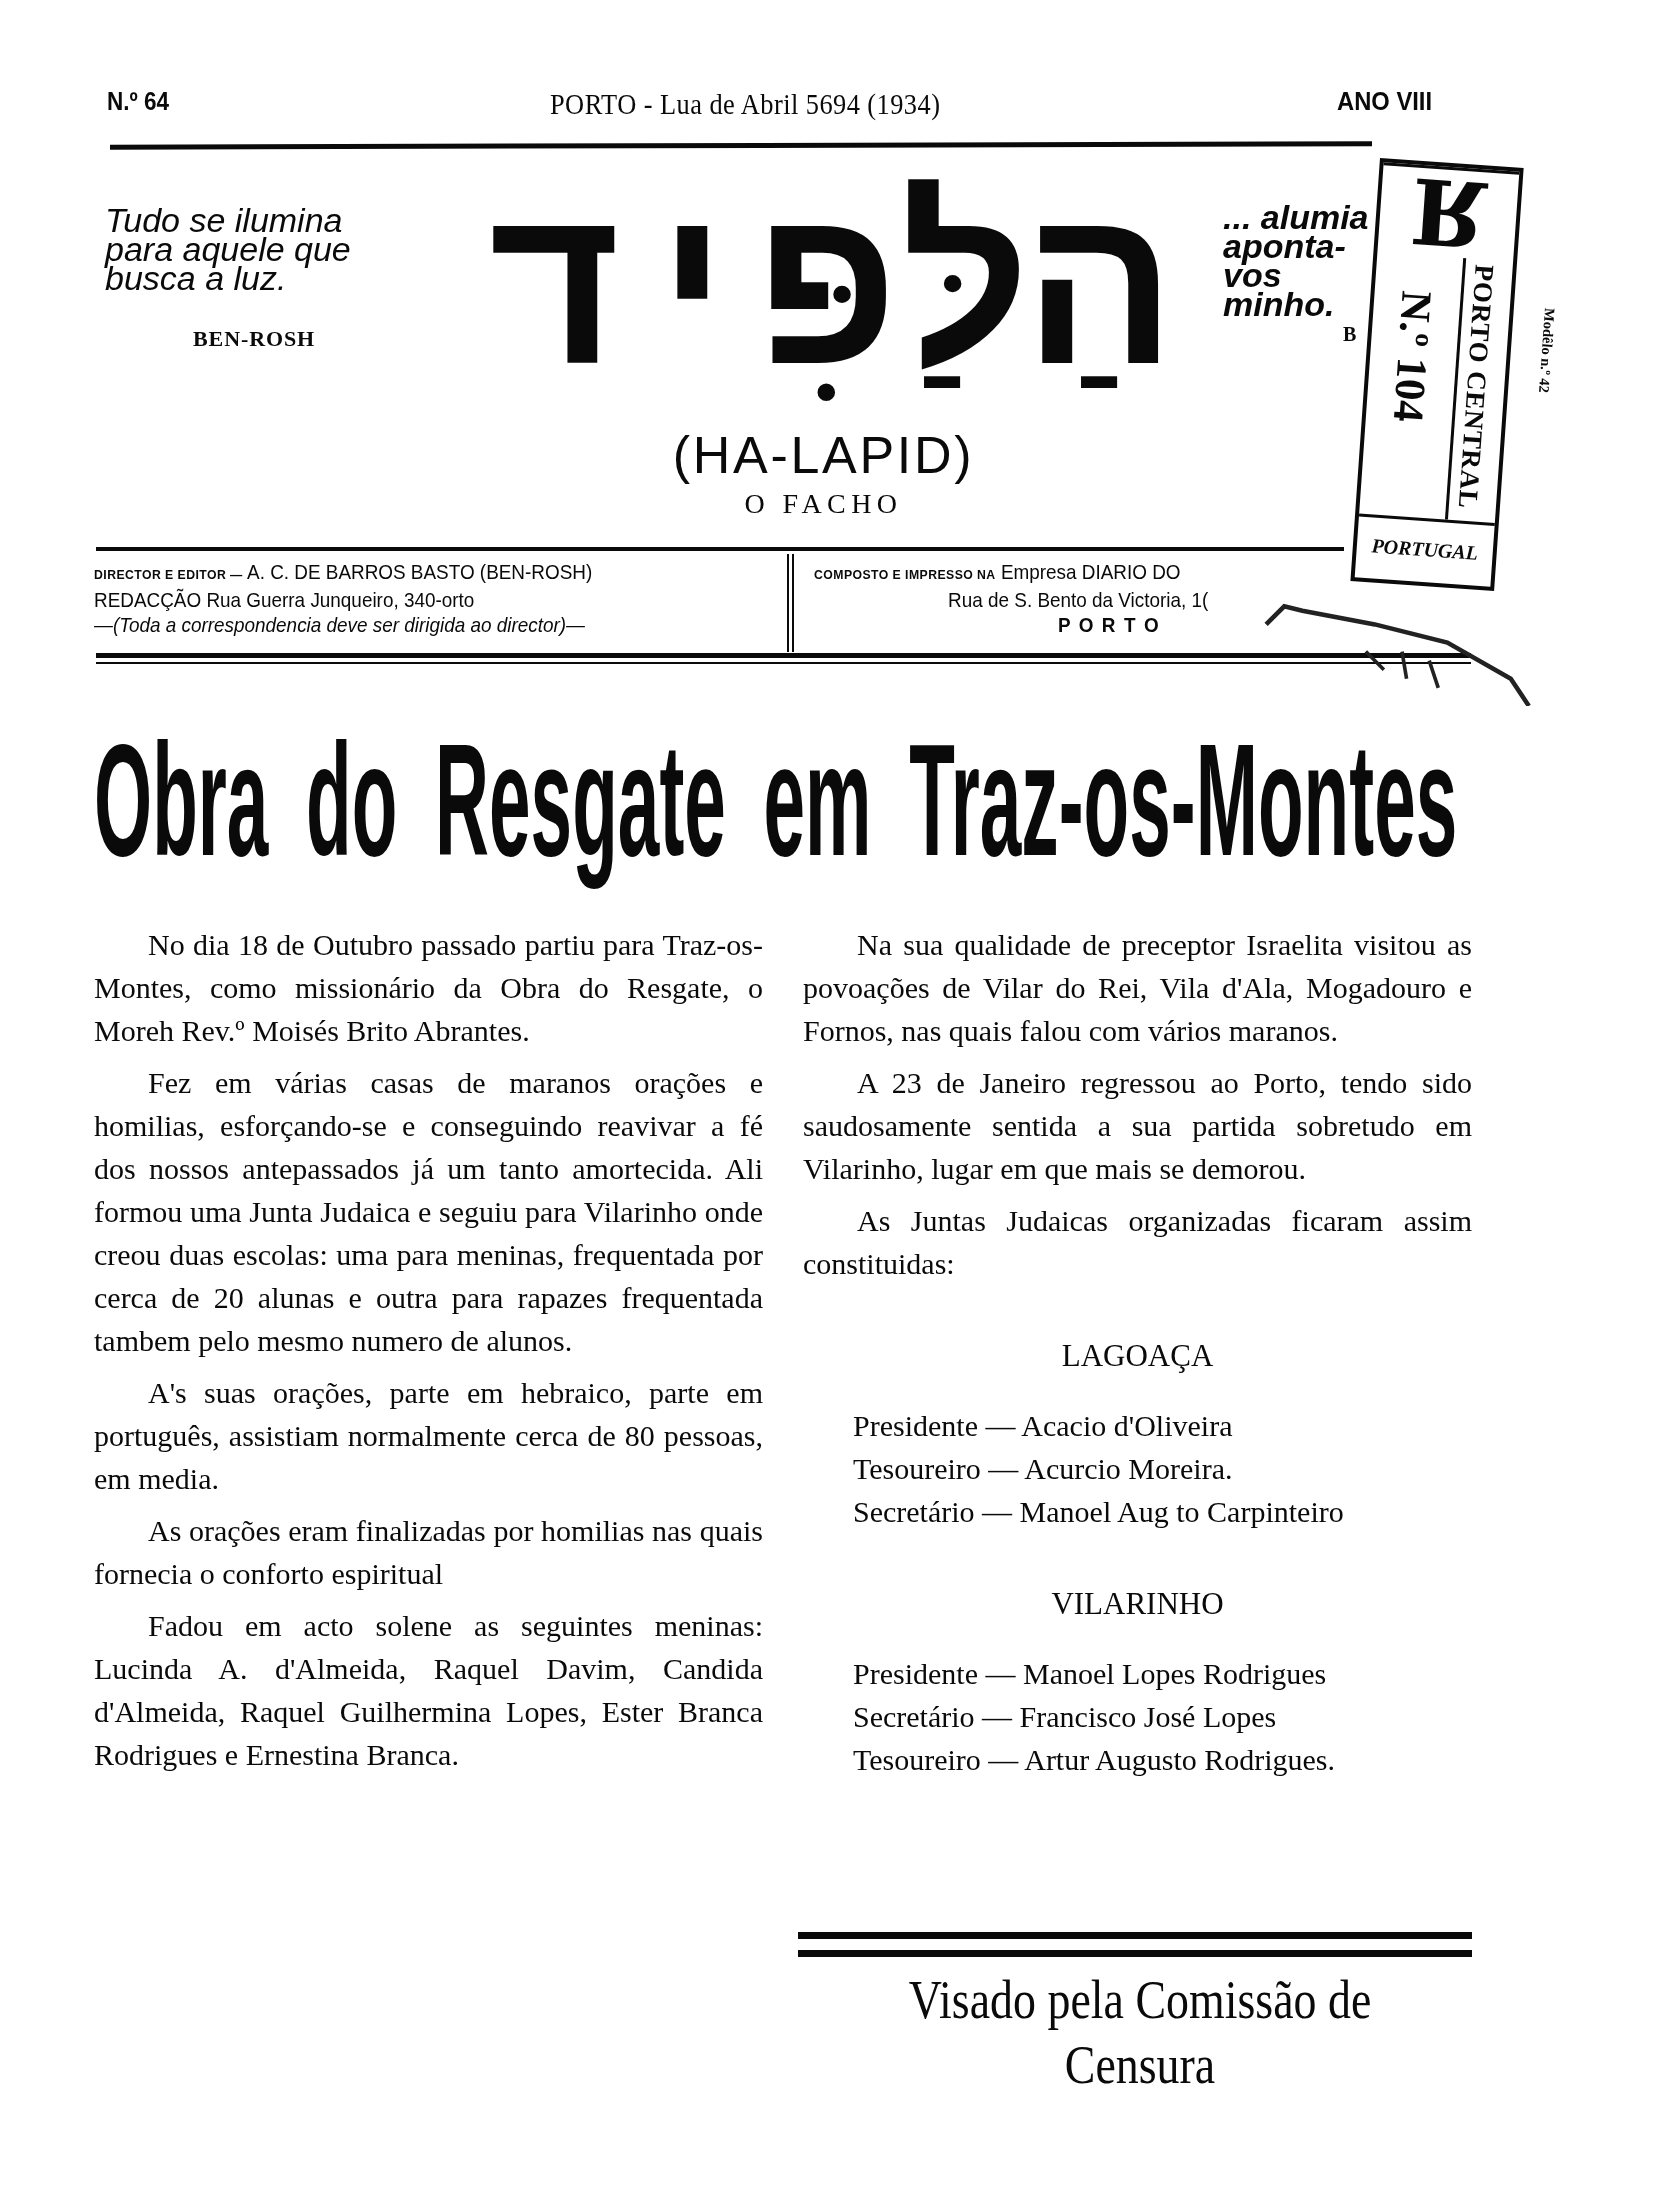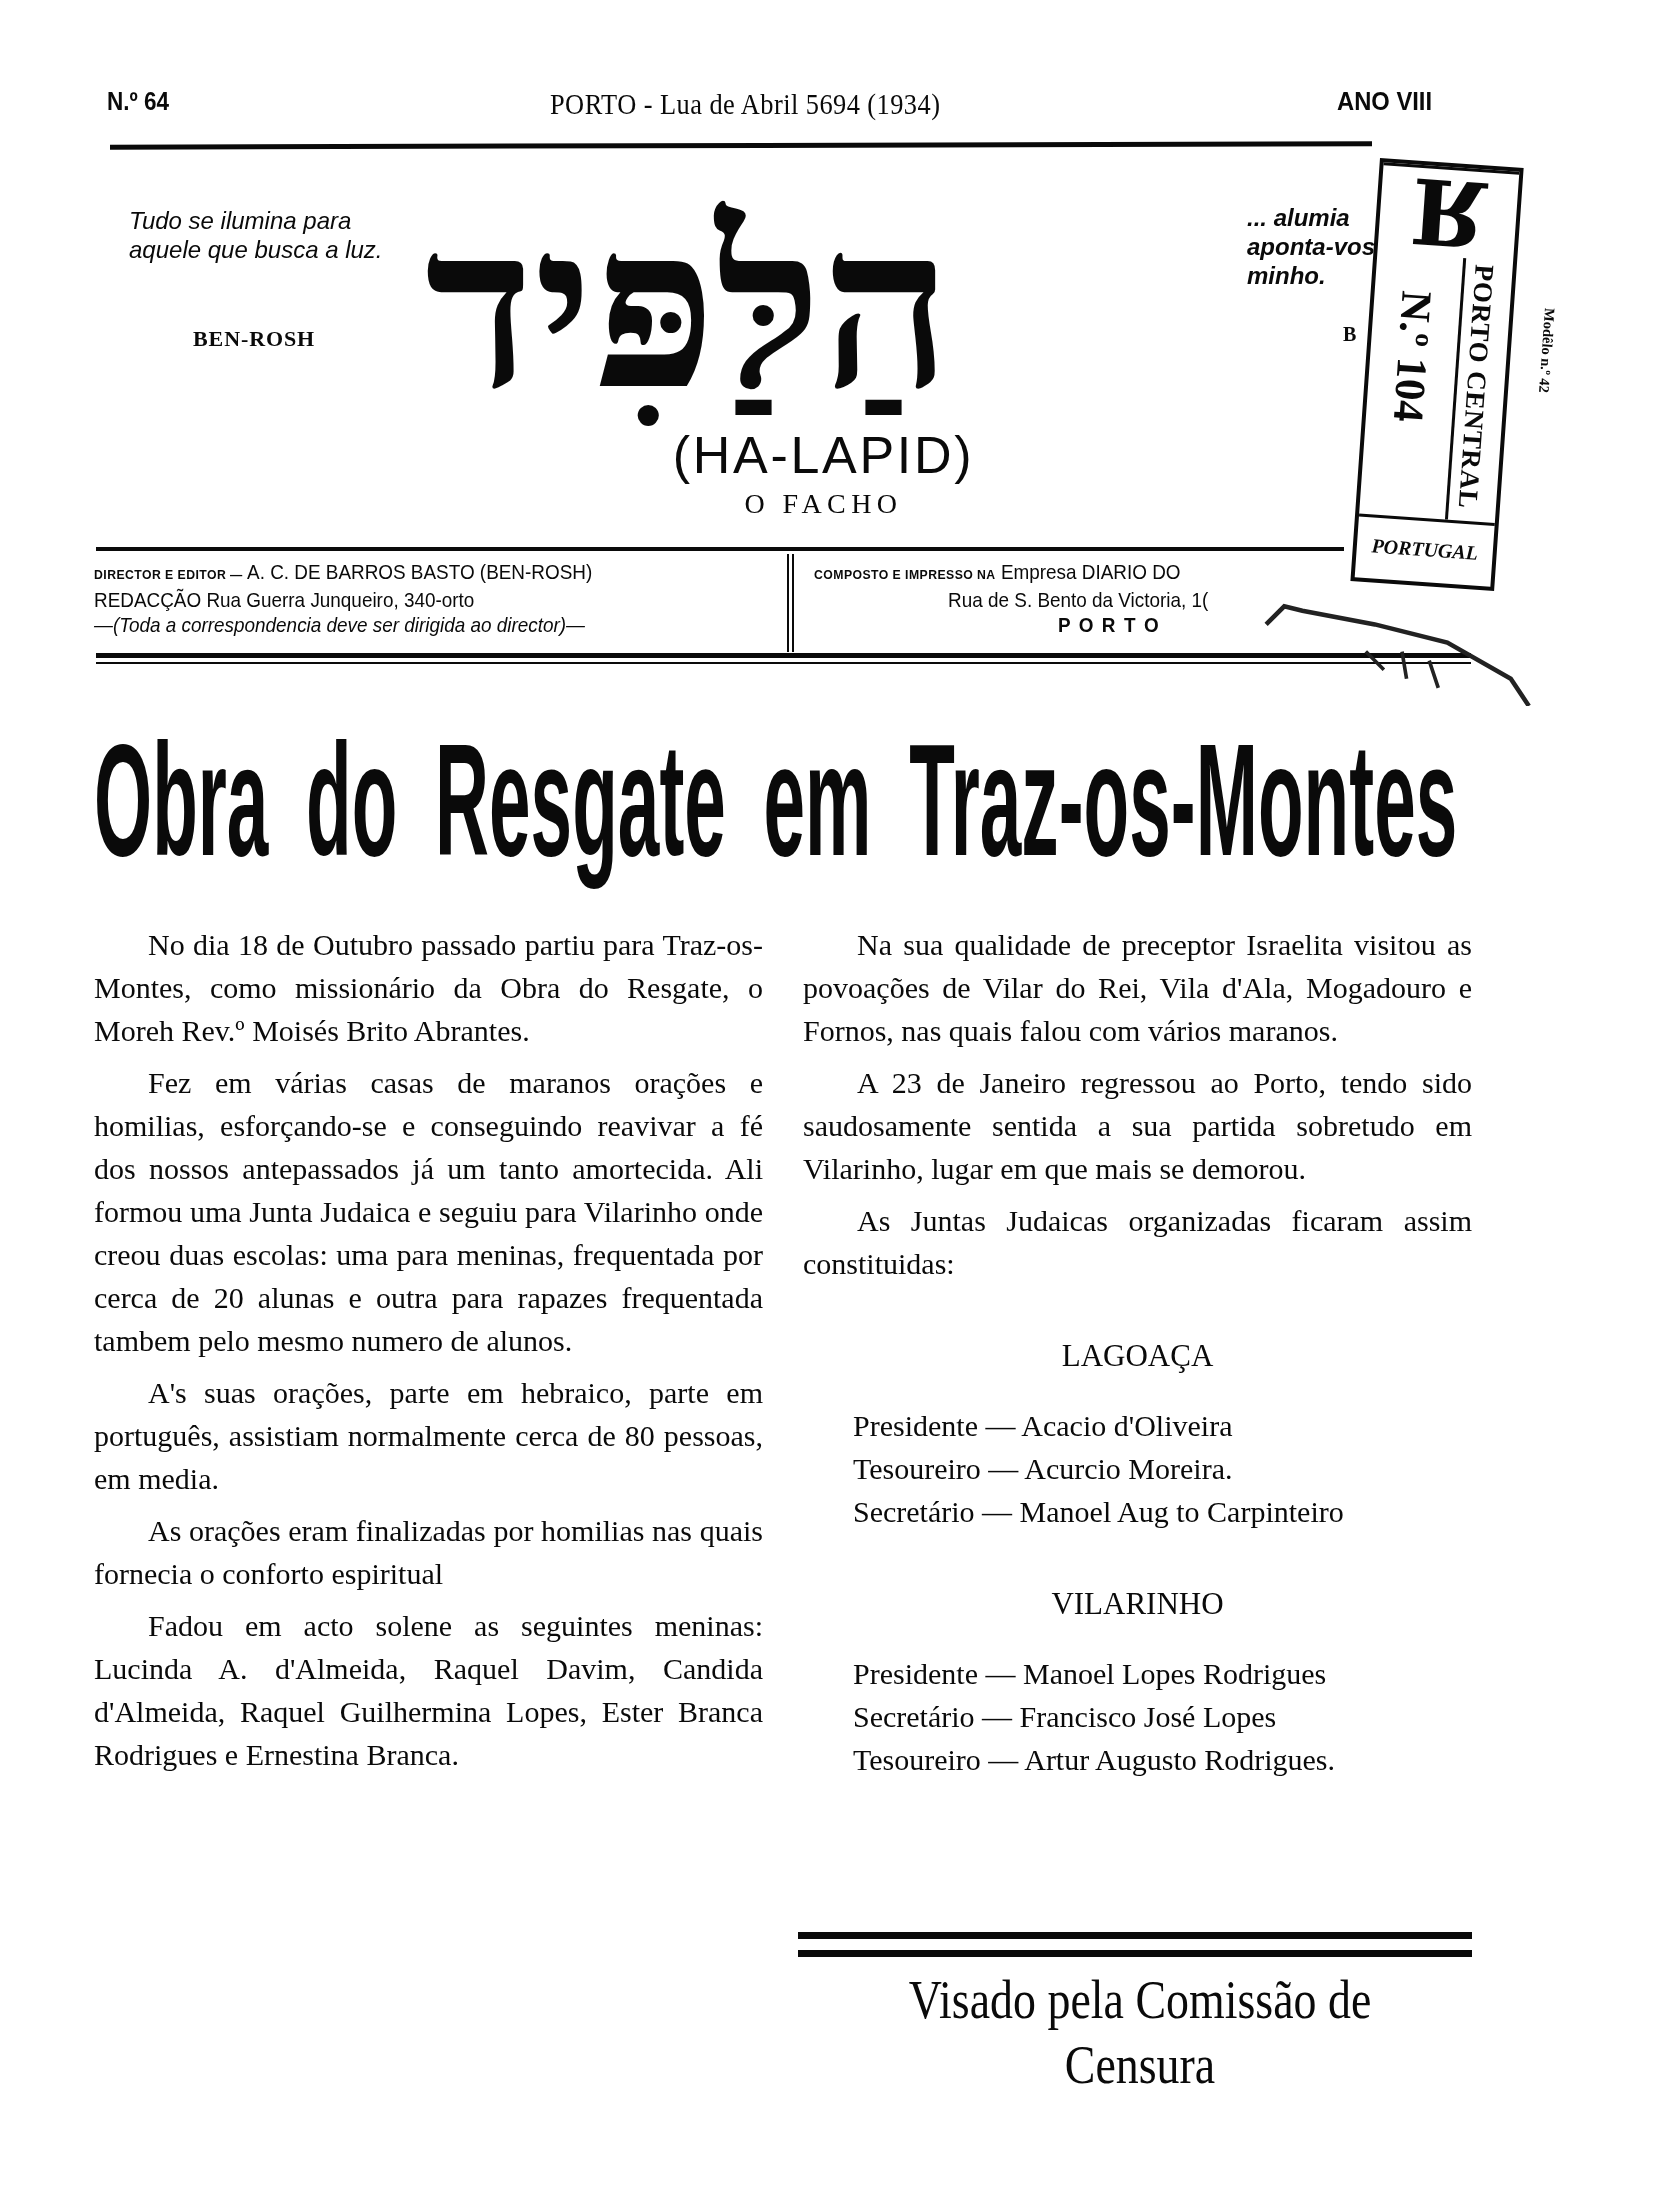--- a/index.html
+++ b/index.html
@@ -4,26 +4,26 @@
 <style>
   html, body { margin:0; padding:0; background:#ffffff; }
   body { width:1672px; height:2211px; position:relative; overflow:hidden; color:#0a0a0a;
          font-family:"Liberation Serif", serif; }
   .abs { position:absolute; }
   .mast-top { top:87px; font-size:27px; }
   #issue { left:107px; font-family:"Liberation Sans", sans-serif; font-weight:bold; font-size:25px; transform:scaleX(0.9); transform-origin:left; }
   #dateline { left:550px; font-size:30px; transform:scaleX(0.88); transform-origin:left; letter-spacing:0.5px; }
   #year { left:1337px; font-family:"Liberation Sans", sans-serif; font-weight:bold; font-size:25px; transform:scaleX(0.95); transform-origin:left; }
   .rule { position:absolute; background:#0a0a0a; }
-  .motto { font-family:"Liberation Sans", sans-serif; font-style:italic; font-size:24px; line-height:29px;margin-left:24px; }
+  .motto { font-family:"Liberation Sans", sans-serif; font-style:italic; font-size:34px; line-height:29px; }
   #motto-left { left:105px; top:206px; width:277px; }
   #motto-left-sig { left:193px; top:326px; font-family:"Liberation Serif", serif; font-weight:bold; font-size:22px; letter-spacing:0.9px; }
   #motto-right { left:1223px; top:203px; width:154px; font-weight:bold; }
   #motto-right-sig { left:1343px; top:323px; font-family:"Liberation Serif", serif; font-weight:bold; font-size:20px; }
-  #hebrew-title { left:425px; top:179px; width:742px; height:262px; font-family:Liberation Serif, serif; font-weight:bold; font-size:226px; line-height:262px; text-align:left; direction:rtl; }
+  #hebrew-title { left:425px; top:172px; width:742px; height:262px; font-family:Liberation Mono, monospace; font-weight:bold; font-size:226px; line-height:262px; text-align:right; direction:rtl; }
   #latin-title { left:561px; top:425px; width:525px; text-align:center; font-family:"Liberation Sans", sans-serif; font-size:52px; letter-spacing:2.7px; }
   #subtitle { left:561px; top:488px; width:525px; text-align:center; font-family:Liberation Serif, serif; font-size:28px; letter-spacing:5.4px; }
   .imprint { font-family:"Liberation Sans", sans-serif; font-size:21px; line-height:25px; transform:scaleX(0.9); transform-origin:left; white-space:nowrap; }
   .sc { font-size:13.6px; font-weight:bold; letter-spacing:0.5px; }
   #imp-left { left:94px; top:559px; }
   #imp-right { left:814px; top:559px; }
   #headline { left:94px; top:728px; width:1384px; font-family:"Liberation Sans", sans-serif; font-weight:bold; font-size:159px; line-height:145px;
               transform:scaleX(0.47); transform-origin:left; white-space:nowrap; word-spacing:36px; }
   .col { font-family:"Liberation Serif", serif; font-size:30px; line-height:43px; text-align:justify; }
   .col p { margin:0 0 9px 0; text-indent:54px; }

